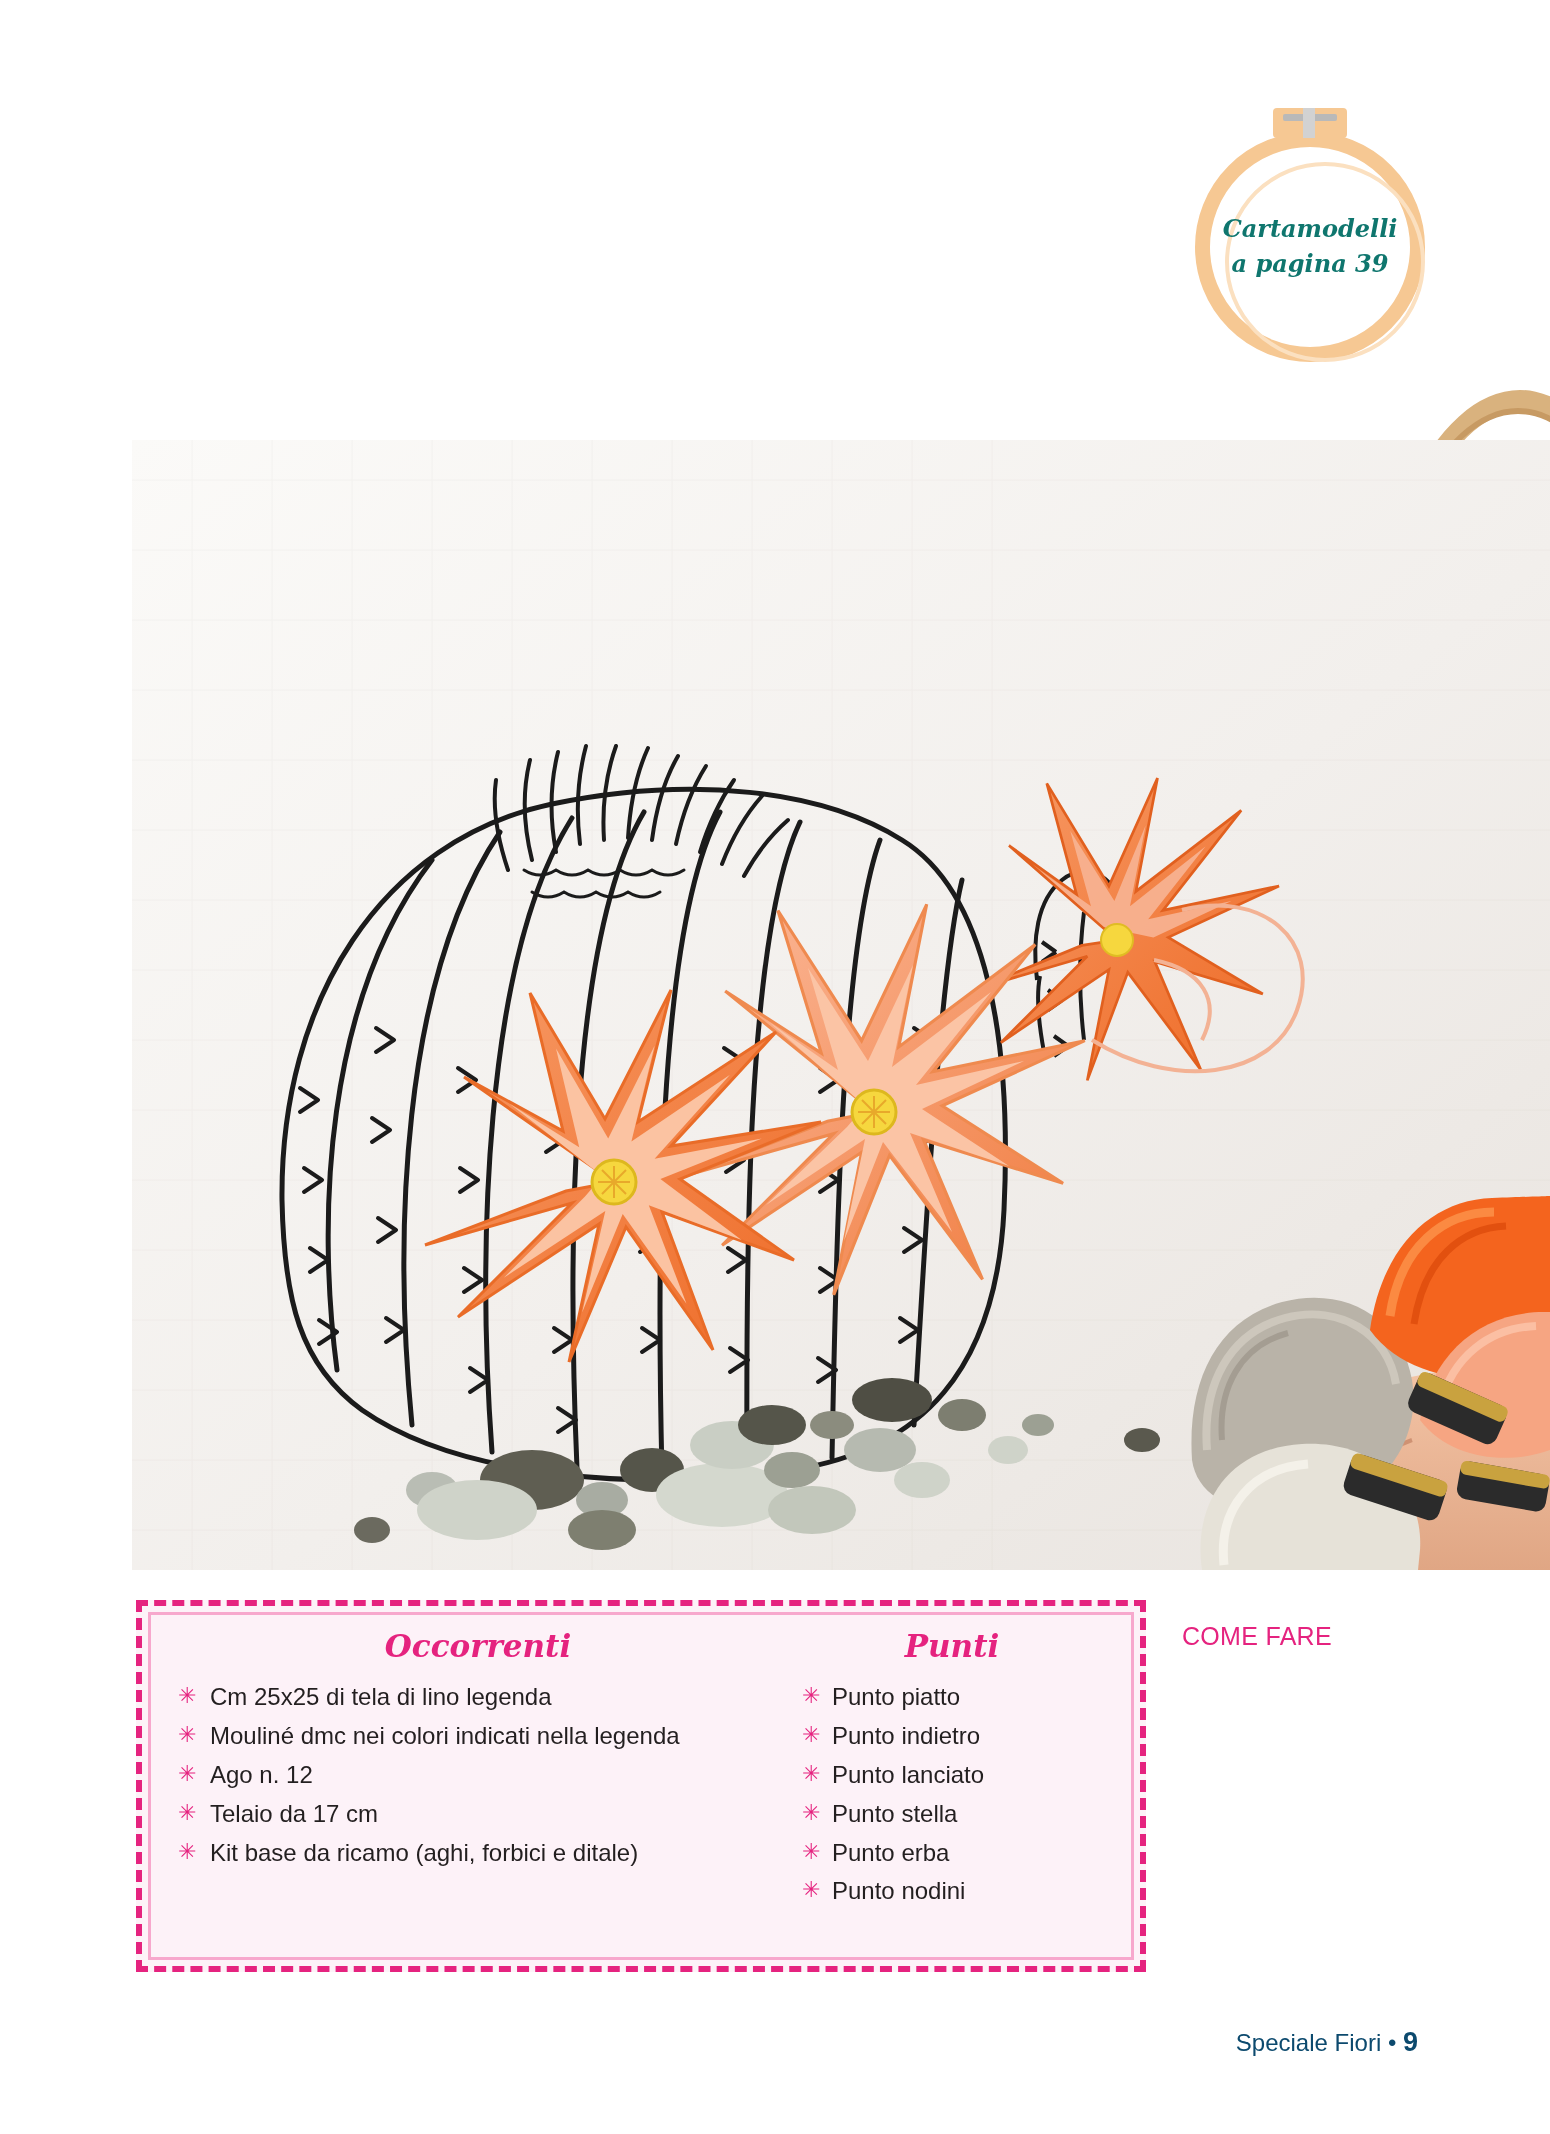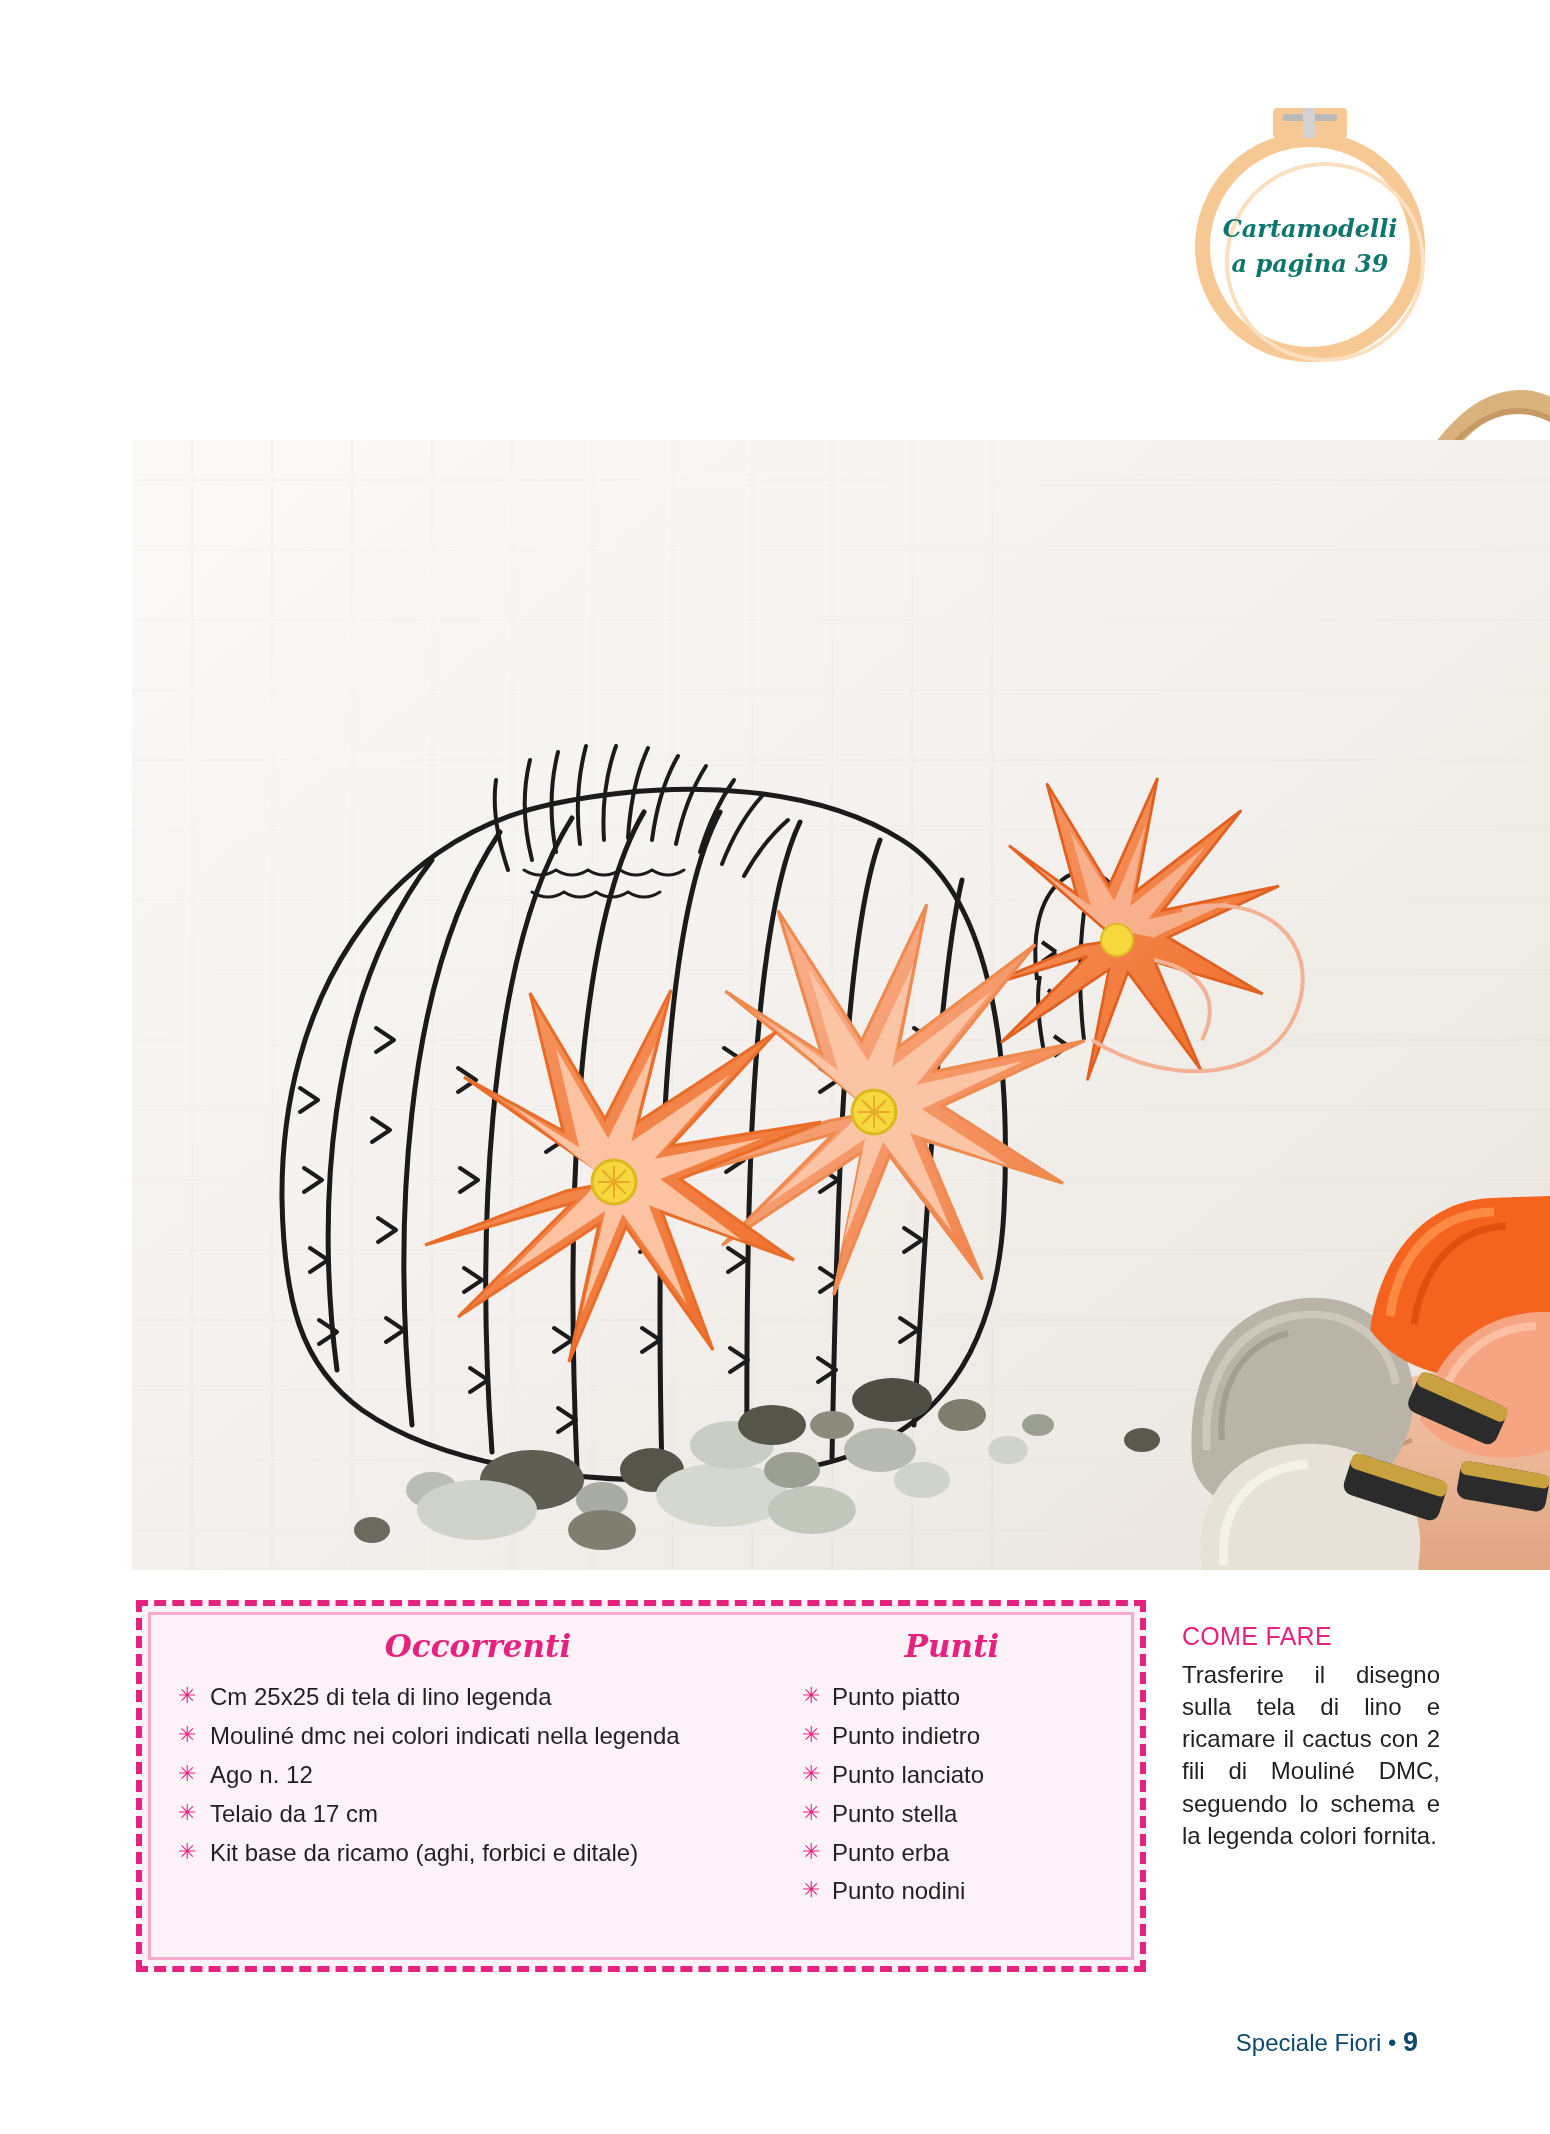--- a/index.html
+++ b/index.html
@@ -475,18 +475,17 @@
       <li><span class="bullet">✳</span><span>Punto lanciato</span></li>
       <li><span class="bullet">✳</span><span>Punto stella</span></li>
       <li><span class="bullet">✳</span><span>Punto erba</span></li>
       <li><span class="bullet">✳</span><span>Punto nodini</span></li>
     </ul>
   </div>
 </div>
 
 <div class="howto">
   <div class="howto-title">COME FARE</div>
-  <div class="howto-body">Trasferire il disegno sulla tela di lino e ricamare il cactus con 2 fili di Mouliné DMC, seguendo lo schema e la legenda colori fornita.</div>
 </div>
 
 <div class="footer">
   <span>Speciale Fiori • </span><b>9</b>
 </div>
 
 </body></html>

